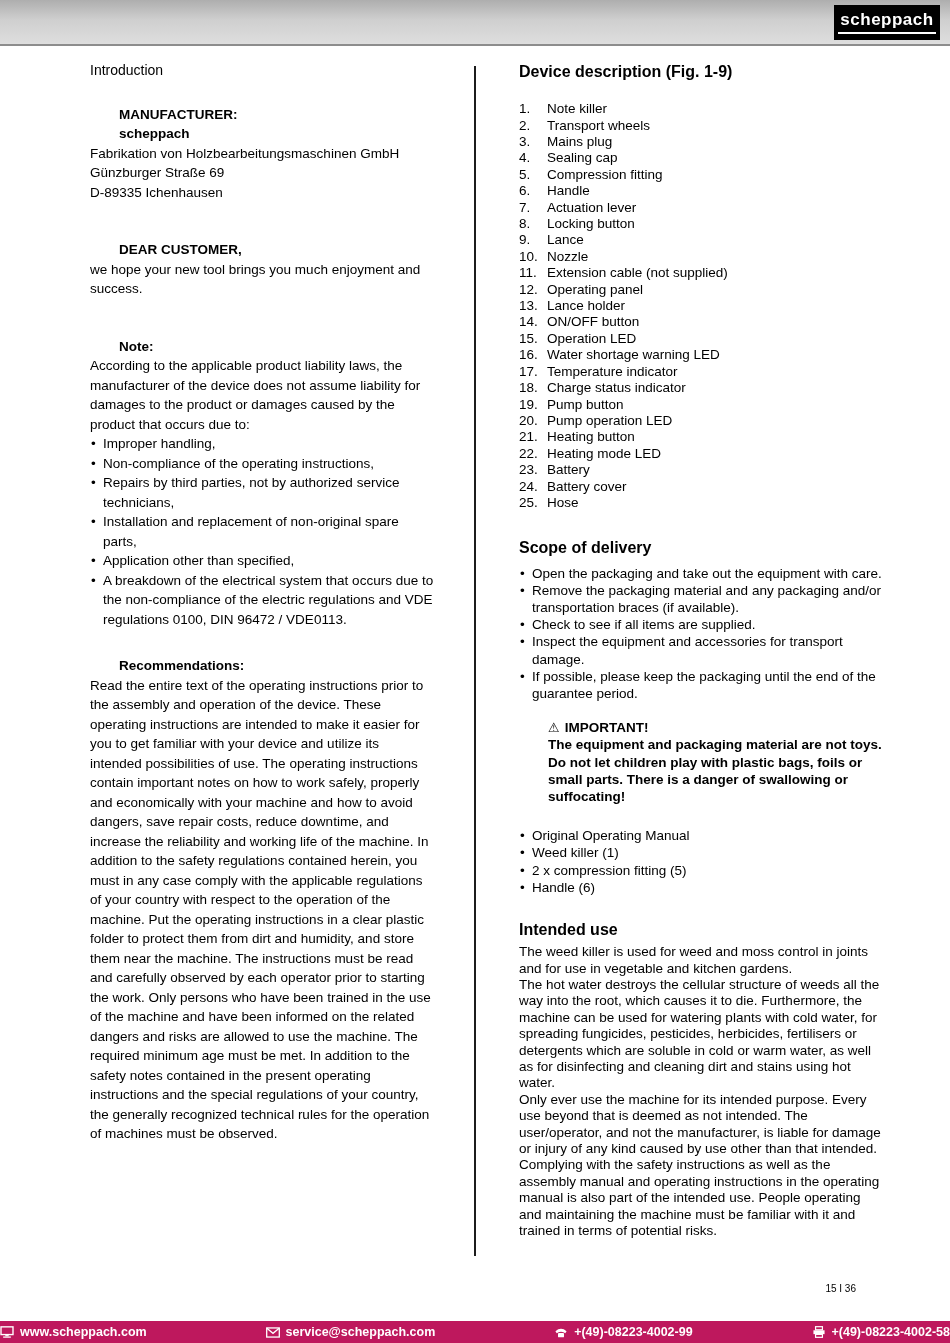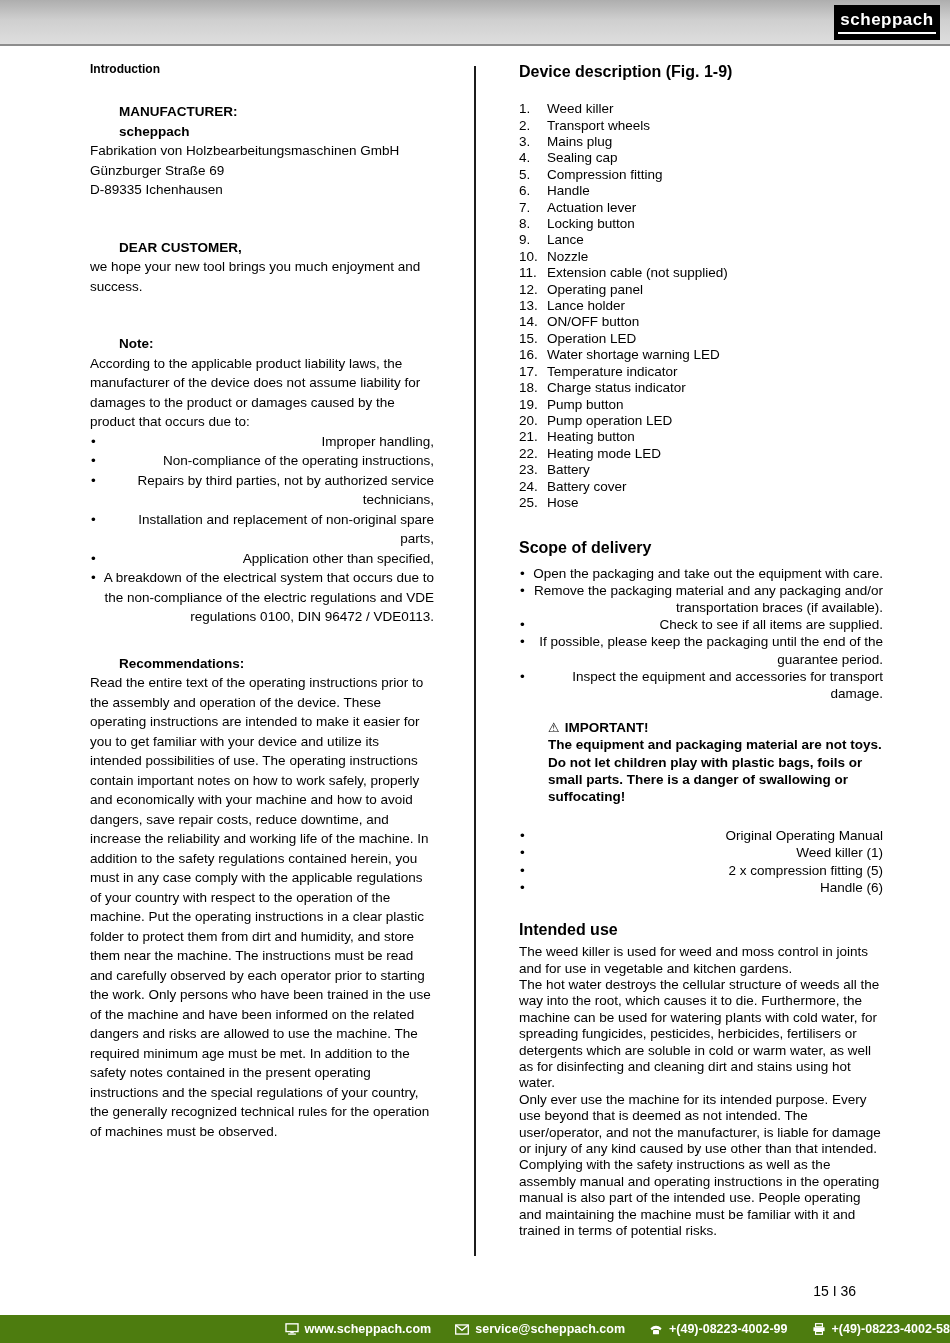--- a/index.html
+++ b/index.html
@@ -29,51 +29,51 @@
 
   
   .col { position: absolute; top: 62px; }
   .col-left  { left: 90px;  width: 344px; font-size: 13.5px; line-height: 19.5px; }
   .col-right { left: 519px; width: 364px; font-size: 13.5px; line-height: 16.4px; }
   .divider { position: absolute; left: 474px; top: 66px; width: 2px; height: 1190px; background: #1c1c1c; }
 
   p { margin: 0; }
   .b { font-weight: bold; padding-left: 29px; }
 
-  .h-main { font-size: 12px; font-weight: bold; line-height: 1.2; margin: 0 0 26px 0; }
+  .h-main { font-size: 14px; font-weight: normal; line-height: 1.2; margin: 0 0 26px 0; }
   .h-sec  { font-size: 16px; font-weight: bold; line-height: 1.2; margin: 0 0 7px 0; }
 
   .gap-lg { margin-top: 38px; }
   .gap-md { margin-top: 27px; }
   .gap-sm { margin-top: 17px; }
 
   
   .bullets { list-style: none; margin: 0; padding: 0; }
-  .bullets li { position: relative; padding-left: 13px; text-align: right; }
+  .bullets li { position: relative; padding-left: 13px; }
   .bullets li::before { content: "\2022"; position: absolute; left: 1px; }
 
   
   .dd-item { display: flex; }
   .dd-num  { flex: 0 0 28px; }
   .dd-label{ flex: 1; }
 
   
   .lh17 { line-height: 17.2px; }
 
   .imp-head { display: flex; align-items: baseline; gap: 5px; }
   .warn { font-family: "DejaVu Sans", sans-serif; font-size: 13px; }
 
   
-  .page-number { position: absolute; top: 1283px; right: 94px; font-size: 14px; }
+  .page-number { position: absolute; top: 1283px; right: 94px; font-size: 10px; }
 
   
   .footbar {
-    position: absolute; left: 0; right: 0; bottom: 0; height: 28px;
-    background: #4d7c0f; color: #fff;
-    display: flex; align-items: center; justify-content: flex-end; gap: 24px;
+    position: absolute; left: 0; right: 0; bottom: 0; height: 22px;
+    background: #be185d; color: #fff;
+    display: flex; align-items: center; justify-content: space-between; gap: 24px;
     font-size: 12.5px; font-weight: bold;
   }
   .f-item { display: flex; align-items: center; gap: 6px; }
   .f-item svg { display: block; }
 </style>
 </head>
 <body>
 
 <div class="page">
 
@@ -120,21 +120,21 @@
     </div>
   </div>
 
   <div class="divider"></div>
 
   <div class="col col-right">
     <h2 class="h-sec" style="margin-bottom:20px;">Device description (Fig. 1-9)</h2>
     <div>
         <div class="dd-item">
         <span class="dd-num">1.</span>
-        <span class="dd-label">Weed killer</span>
+        <span class="dd-label">Note killer</span>
       </div>
         <div class="dd-item">
         <span class="dd-num">2.</span>
         <span class="dd-label">Transport wheels</span>
       </div>
         <div class="dd-item">
         <span class="dd-num">3.</span>
         <span class="dd-label">Mains plug</span>
       </div>
         <div class="dd-item">
@@ -225,22 +225,22 @@
         <span class="dd-num">25.</span>
         <span class="dd-label">Hose</span>
       </div>
       </div>
 
     <h2 class="h-sec gap-md">Scope of delivery</h2>
     <ul class="bullets lh17">
         <li>Open the packaging and take out the equipment with care.</li>
         <li>Remove the packaging material and any packaging and/or transportation braces (if available).</li>
         <li>Check to see if all items are supplied.</li>
+        <li>Inspect the equipment and accessories for transport damage.</li>
         <li>If possible, please keep the packaging until the end of the guarantee period.</li>
-        <li>Inspect the equipment and accessories for transport damage.</li>
       </ul>
 
     <div class="gap-sm lh17">
       <p class="b imp-head">
         <span class="warn">⚠</span>
         <span>IMPORTANT!</span>
       </p>
       <p class="b">The equipment and packaging material are not toys. Do not let children play with plastic bags, foils or small parts. There is a danger of swallowing or suffocating!</p>
       <ul class="bullets" style="margin-top:22px;">
           <li>Original Operating Manual</li>

